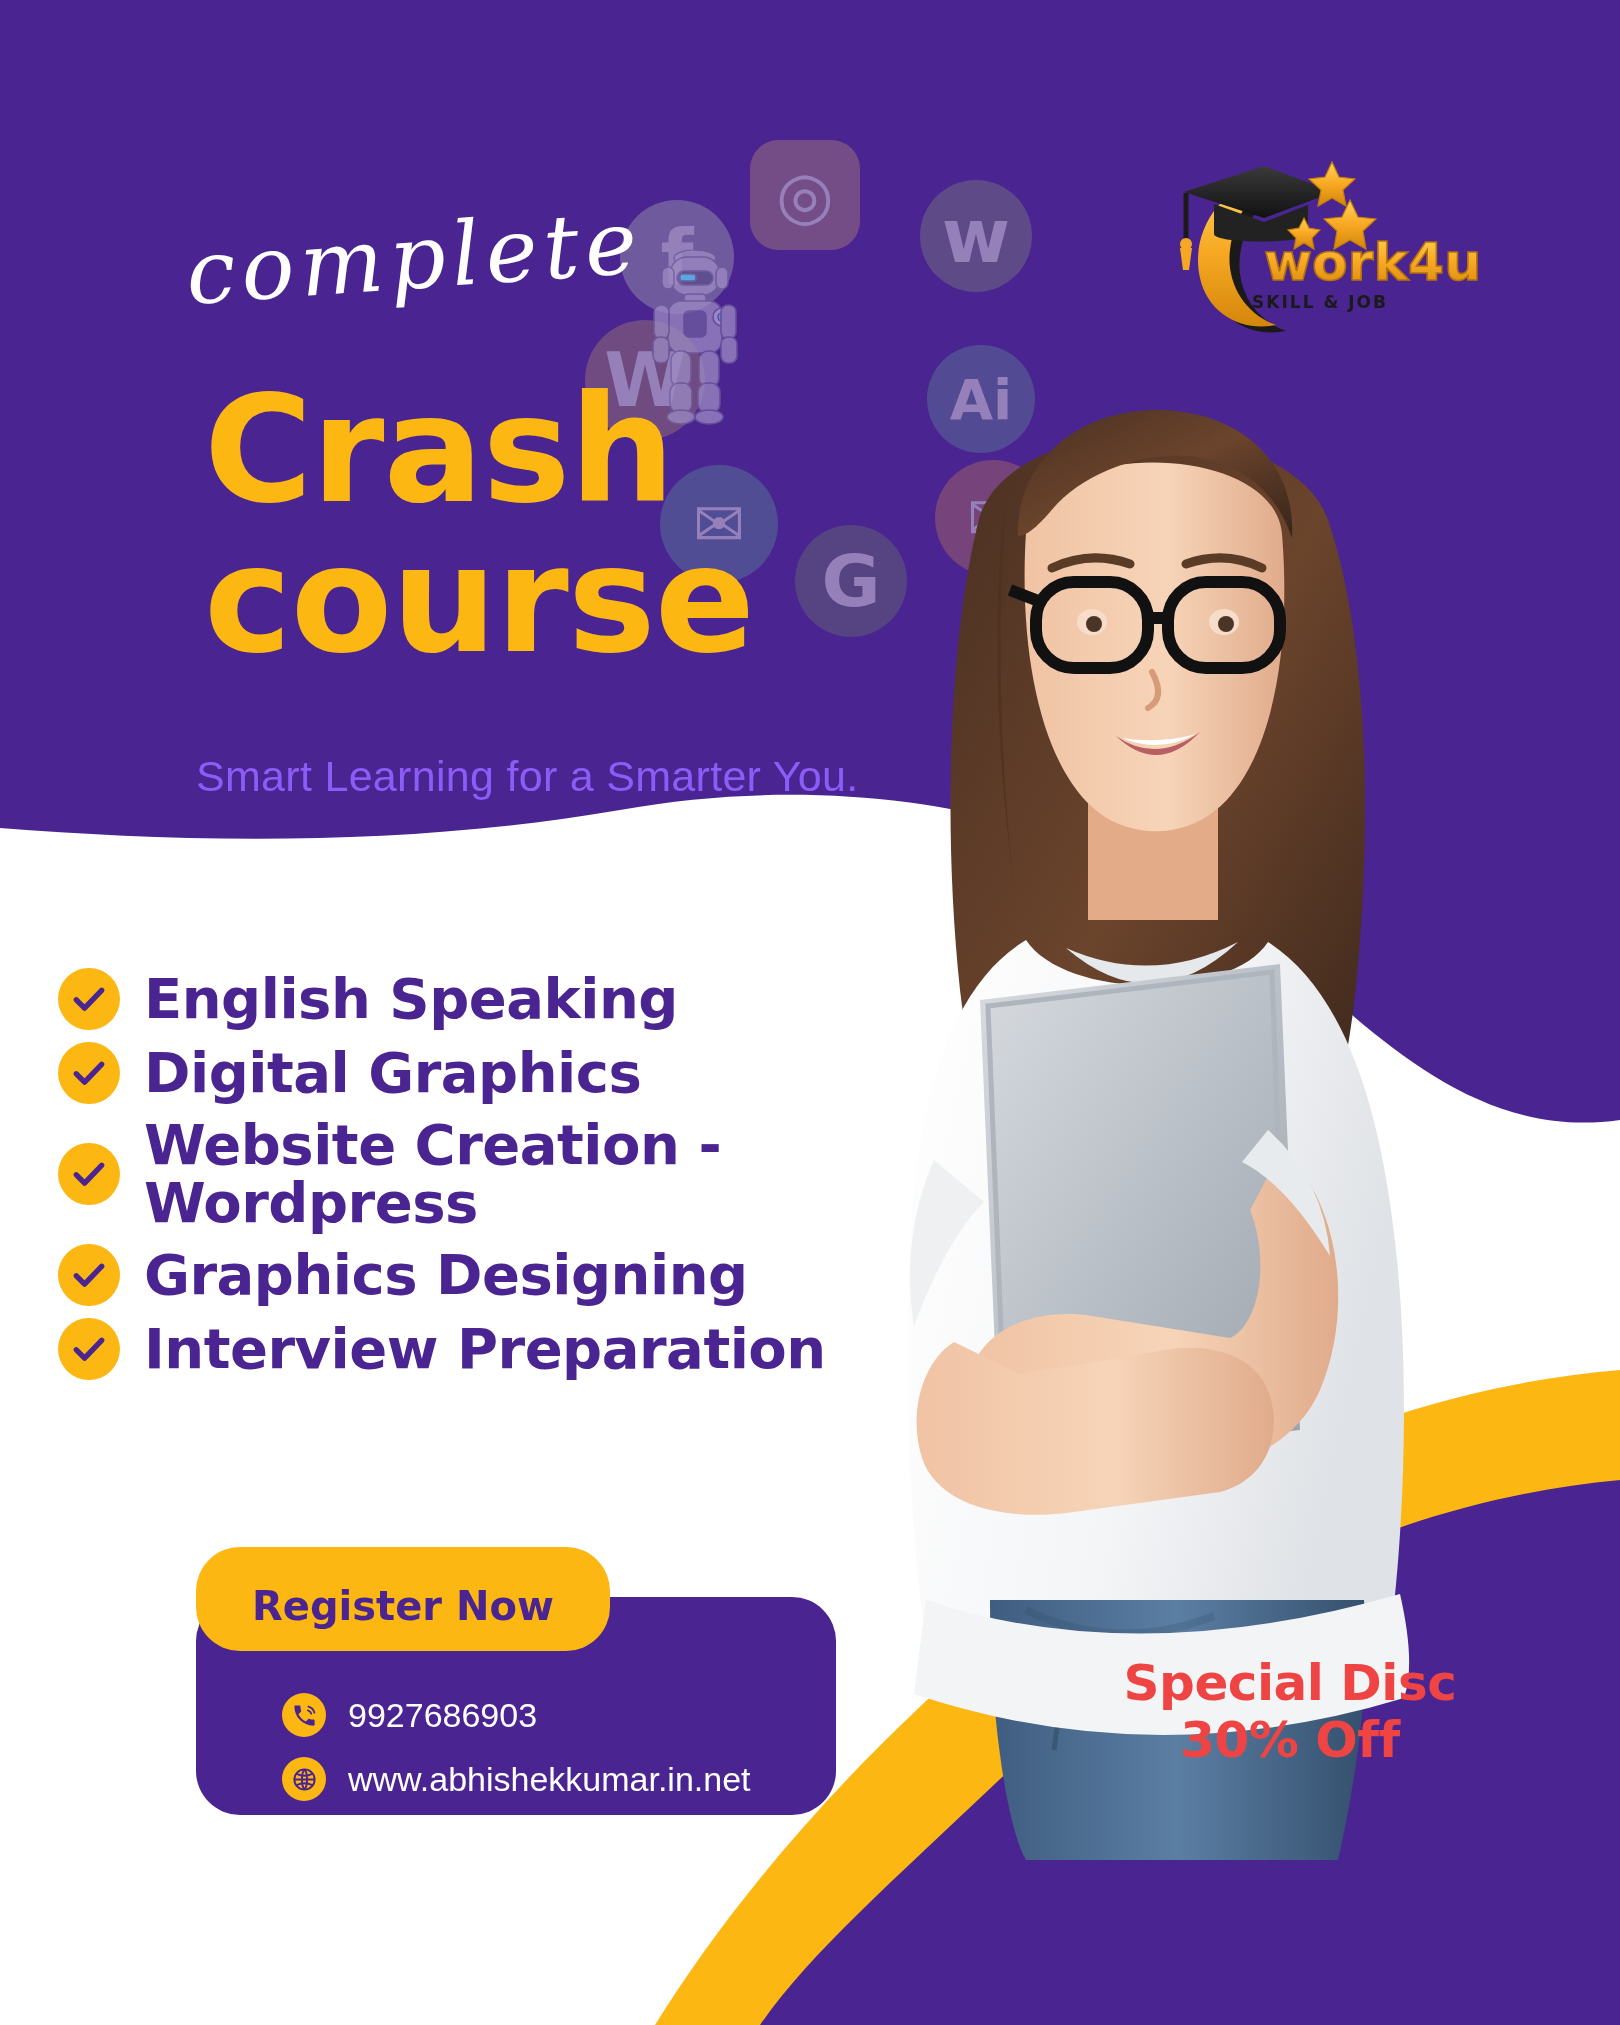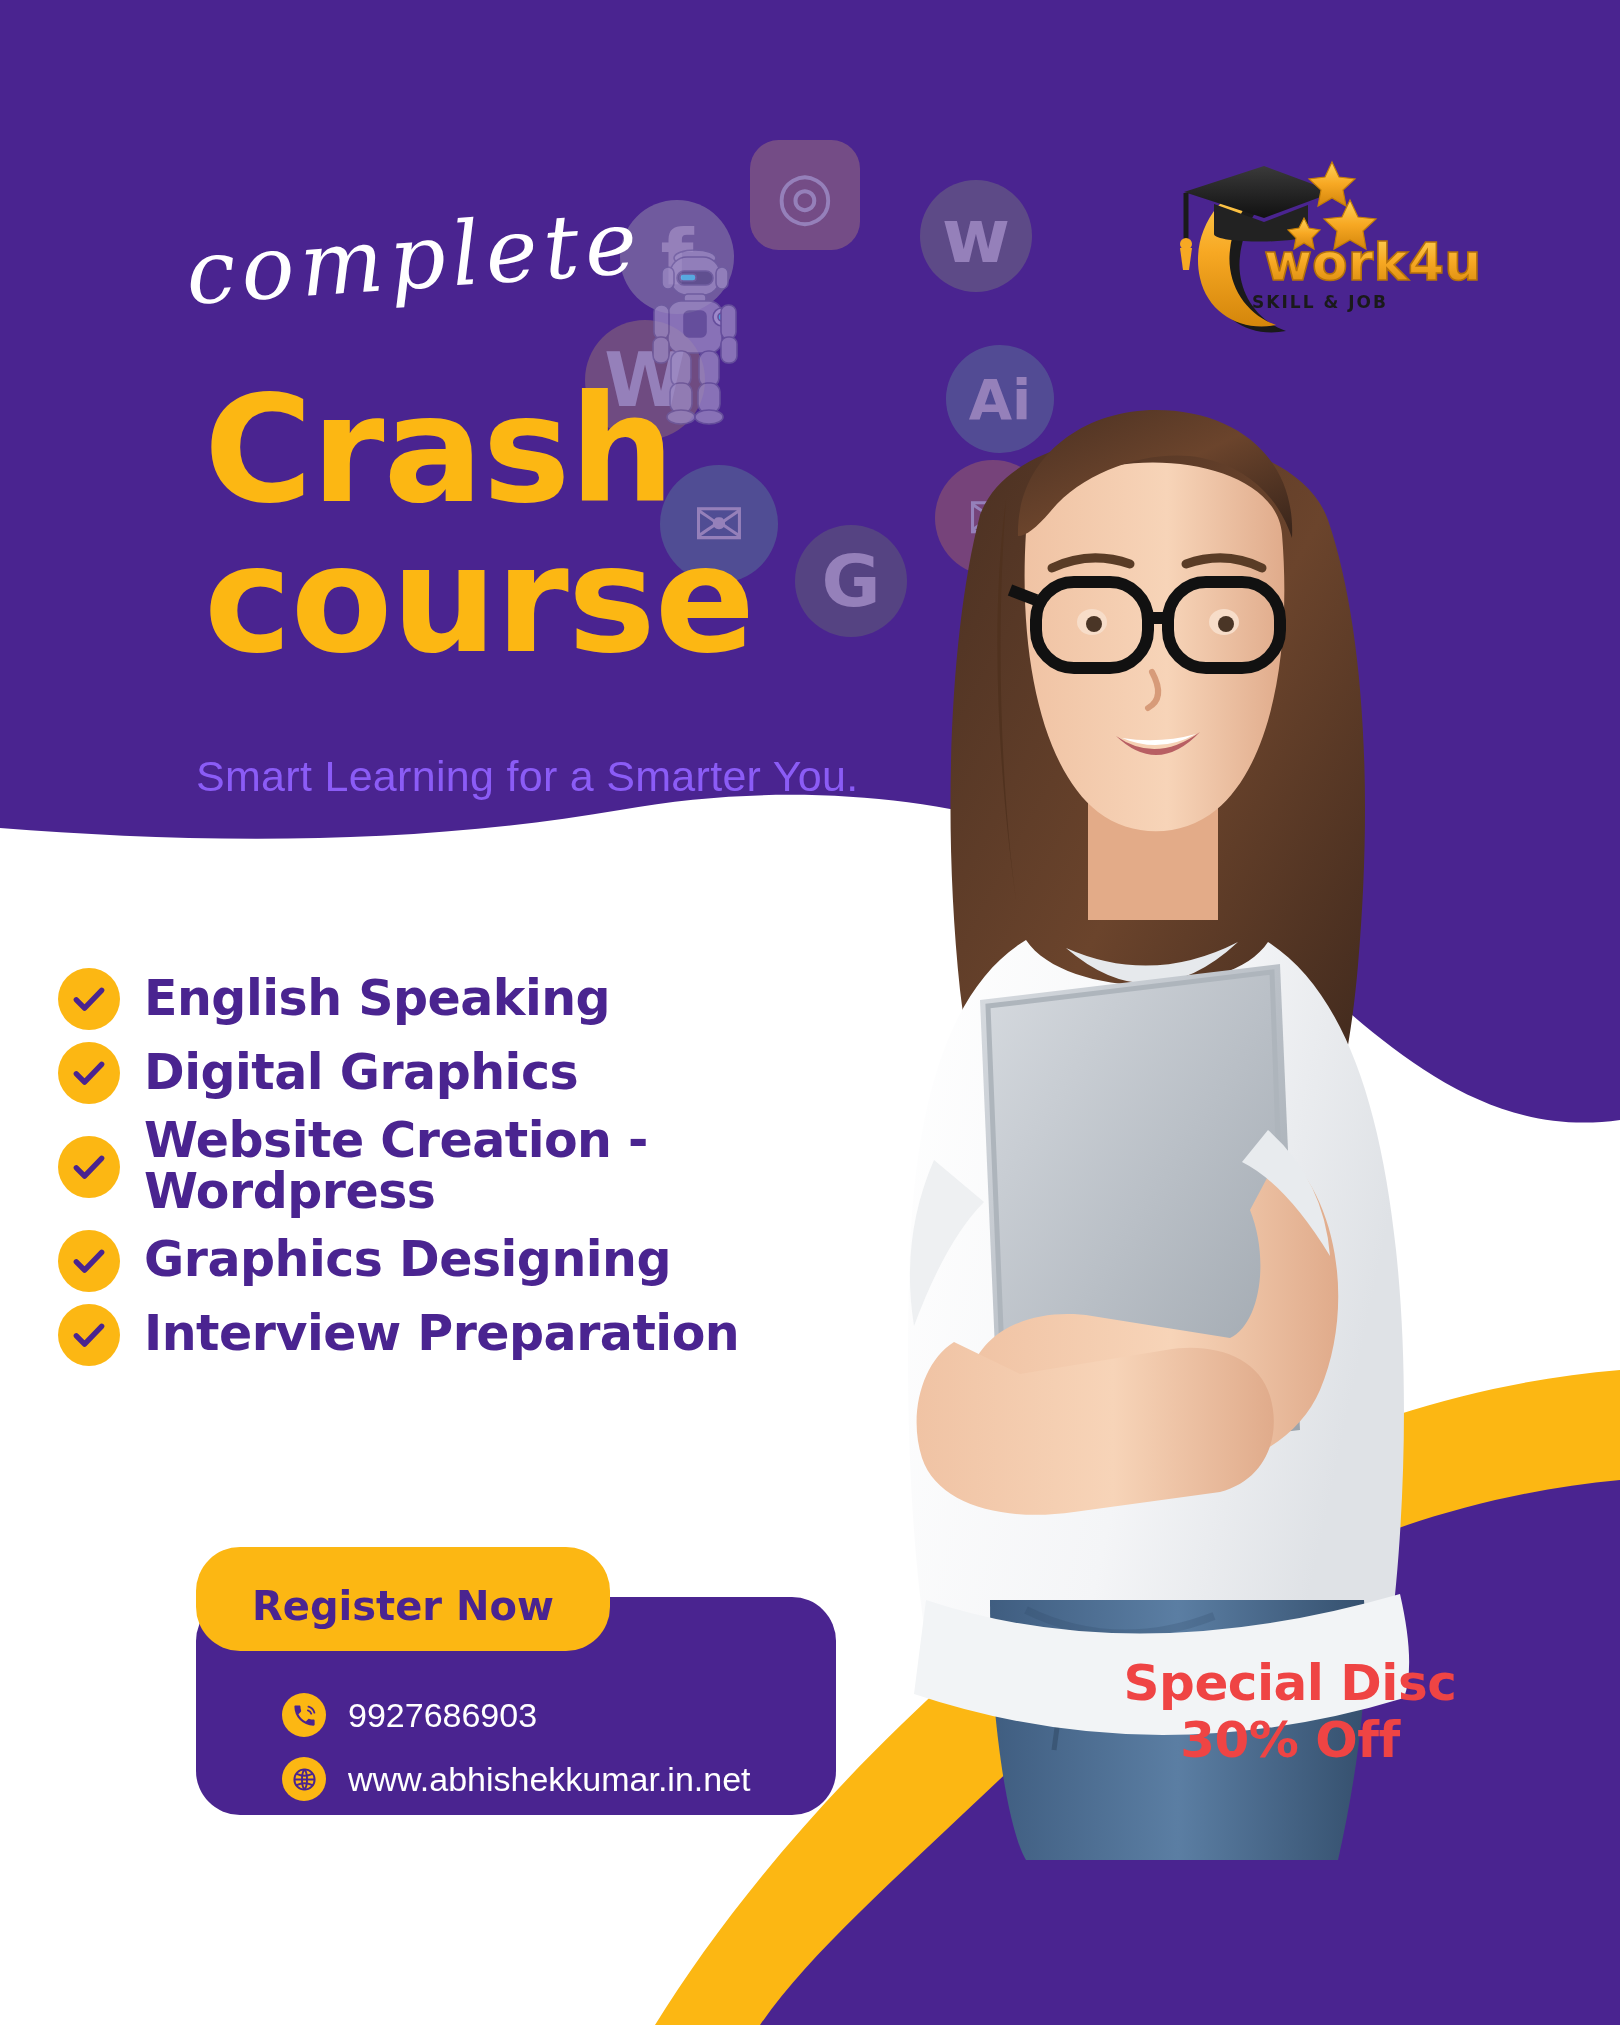--- a/index.html
+++ b/index.html
@@ -61,21 +61,21 @@
   .photo{position:absolute;left:830px;top:300px;width:640px;height:1560px;z-index:30;}
 
   
   .features{position:absolute;left:58px;top:968px;width:840px;z-index:46;}
   .feat{display:flex;align-items:center;margin-bottom:12px;}
   .tick{flex:0 0 auto;width:62px;height:62px;border-radius:50%;background:#FCB713;
         display:flex;align-items:center;justify-content:center;margin-right:24px;}
   .tick svg{width:38px;height:38px;}
   .feat-label{
     font-family:"DejaVu Sans",sans-serif;font-weight:bold;
-    font-size:49px;line-height:1.04;color:#4A2490;letter-spacing:-0.5px;
+    font-size:56px;line-height:1.04;color:#4A2490;letter-spacing:-0.5px;
   }
 
   
   .card{position:absolute;left:196px;top:1597px;width:640px;height:218px;
         background:#4A2490;border-radius:44px;z-index:46;text-align:right;}
   .regbtn{position:absolute;left:196px;top:1547px;
         background:#FCB713;border-radius:44px;
         padding:36px 56px 22px 56px;
         font-family:"DejaVu Sans",sans-serif;font-weight:bold;
         font-size:40px;color:#4A2490;z-index:48;white-space:nowrap;border:none;cursor:pointer;}
@@ -114,21 +114,21 @@
                C900,1875 812,1950 760,2025
                H1620 Z" fill="#4A2490"></path>
     </svg>
   </div>
 
   <div class="cluster" id="cluster">
       <div class="bub" style="left: 0px; top: 60px; width: 114px; height: 114px; background: rgb(142, 119, 198); font-size: 76px;">f</div>
       <div class="bub rr" style="left: 130px; top: 0px; width: 110px; height: 110px; background: rgb(168, 92, 142); font-size: 66px;">◎</div>
       <div class="bub" style="left: 300px; top: 40px; width: 112px; height: 112px; background: rgb(110, 94, 155); font-size: 74px;">w</div>
       <div class="bub" style="left: -35px; top: 180px; width: 120px; height: 120px; background: rgb(155, 92, 132); font-size: 74px;">W</div>
-      <div class="bub" style="left: 326px; top: 205px; width: 108px; height: 108px; background: rgb(78, 99, 192); font-size: 56px;">Ai</div>
+      <div class="bub" style="left: 307px; top: 205px; width: 108px; height: 108px; background: rgb(78, 99, 192); font-size: 56px;">Ai</div>
       <div class="bub" style="left: 40px; top: 325px; width: 118px; height: 118px; background: rgb(70, 103, 190); font-size: 62px;">✉</div>
       <div class="bub" style="left: 315px; top: 320px; width: 116px; height: 116px; background: rgb(180, 76, 118); font-size: 62px;">✉</div>
       <div class="bub" style="left: 175px; top: 385px; width: 112px; height: 112px; background: rgb(95, 83, 150); font-size: 72px;">G</div>
     </div>
 
   <div class="robot">
     <svg viewBox="0 0 110 180" xmlns="http://www.w3.org/2000/svg">
       <g fill="#9d8bc4" stroke="#6f5da0" stroke-width="1.6">
         <ellipse cx="55" cy="13" rx="21" ry="8"></ellipse>
         <rect x="30" y="12" width="50" height="38" rx="17"></rect>

